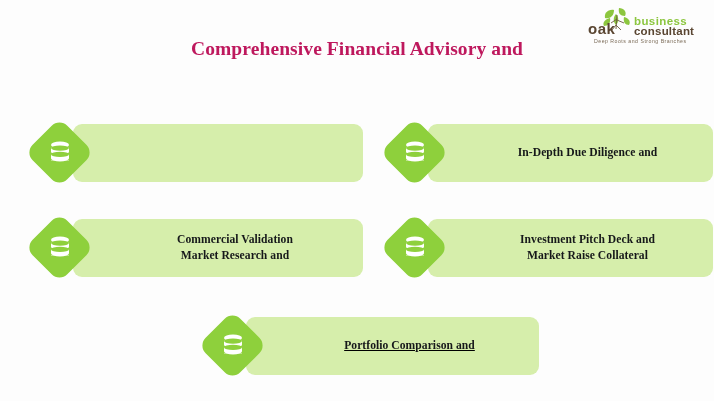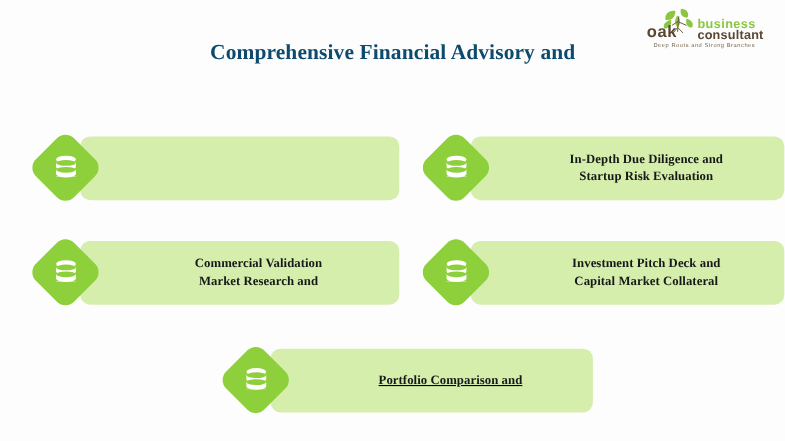--- a/index.html
+++ b/index.html
@@ -30,21 +30,21 @@
   .title {
     position: absolute;
     top: 36px;
     left: 0;
     width: 714px;
     text-align: center;
     font-family: "Liberation Serif", serif;
     font-weight: bold;
     font-size: 19.5px;
     line-height: 26px;
-    color: #0c4a6e;
+    color: #be185d;
     letter-spacing: 0.1px;
   }
   .title-line { display: block; }
 
   
   .card {
     position: absolute;
     height: 70px;
   }
 
@@ -170,21 +170,20 @@
         <ellipse cx="11" cy="13.4" rx="9" ry="2.6" fill="#8ed03c"></ellipse>
       </svg>
     </div>
   </div>
 </div>
 
 <div class="card" id="card-2">
   <div class="card-bar">
     <div class="card-label">
       <span class="lbl-line">In-Depth Due Diligence and</span>
-      <span class="lbl-line">Startup Risk Evaluation</span>
     </div>
   </div>
   <div class="diamond">
     <div class="diamond-shape"></div>
     <div class="db-icon">
       <svg width="22" height="24" viewBox="0 0 22 24" xmlns="http://www.w3.org/2000/svg">
         <ellipse cx="11" cy="4" rx="9" ry="3.4" fill="#ffffff"></ellipse>
         <rect x="2" y="6.6" width="18" height="4.2" fill="#ffffff"></rect>
         <ellipse cx="11" cy="10.8" rx="9" ry="3.2" fill="#ffffff"></ellipse>
         <rect x="2" y="13" width="18" height="4.2" fill="#ffffff"></rect>
@@ -218,21 +217,21 @@
         <ellipse cx="11" cy="13.4" rx="9" ry="2.6" fill="#8ed03c"></ellipse>
       </svg>
     </div>
   </div>
 </div>
 
 <div class="card" id="card-4">
   <div class="card-bar">
     <div class="card-label">
       <span class="lbl-line">Investment Pitch Deck and</span>
-      <span class="lbl-line">Capital Market Collateral</span>
+      <span class="lbl-line">Market Raise Collateral</span>
     </div>
   </div>
   <div class="diamond">
     <div class="diamond-shape"></div>
     <div class="db-icon">
       <svg width="22" height="24" viewBox="0 0 22 24" xmlns="http://www.w3.org/2000/svg">
         <ellipse cx="11" cy="4" rx="9" ry="3.4" fill="#ffffff"></ellipse>
         <rect x="2" y="6.6" width="18" height="4.2" fill="#ffffff"></rect>
         <ellipse cx="11" cy="10.8" rx="9" ry="3.2" fill="#ffffff"></ellipse>
         <rect x="2" y="13" width="18" height="4.2" fill="#ffffff"></rect>

